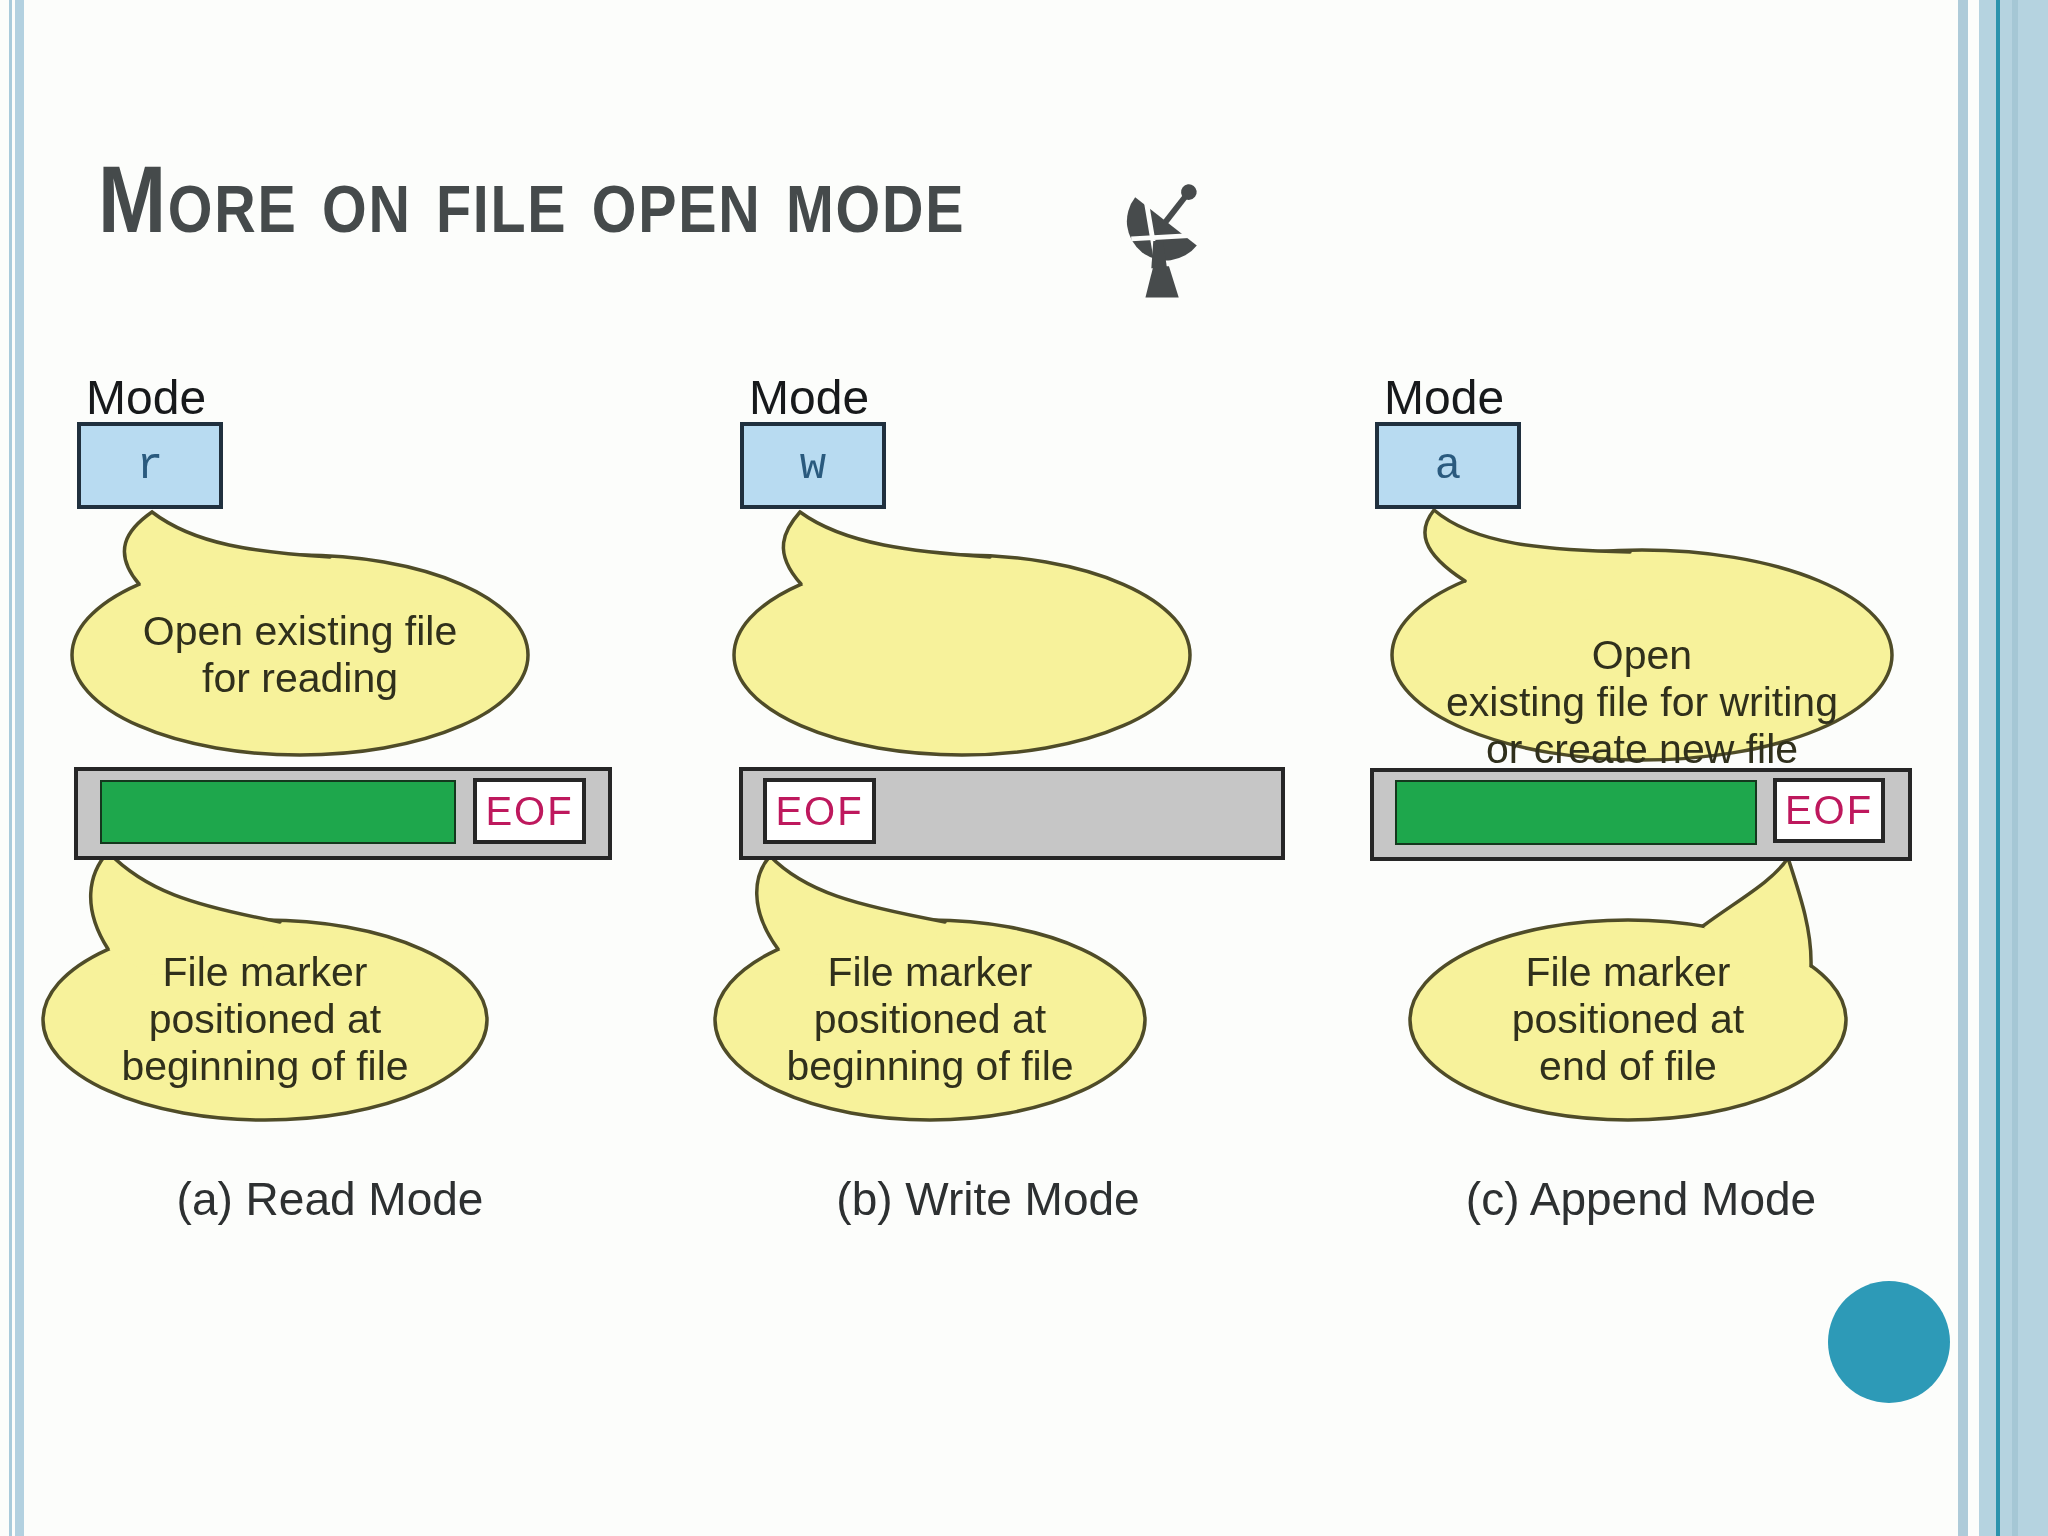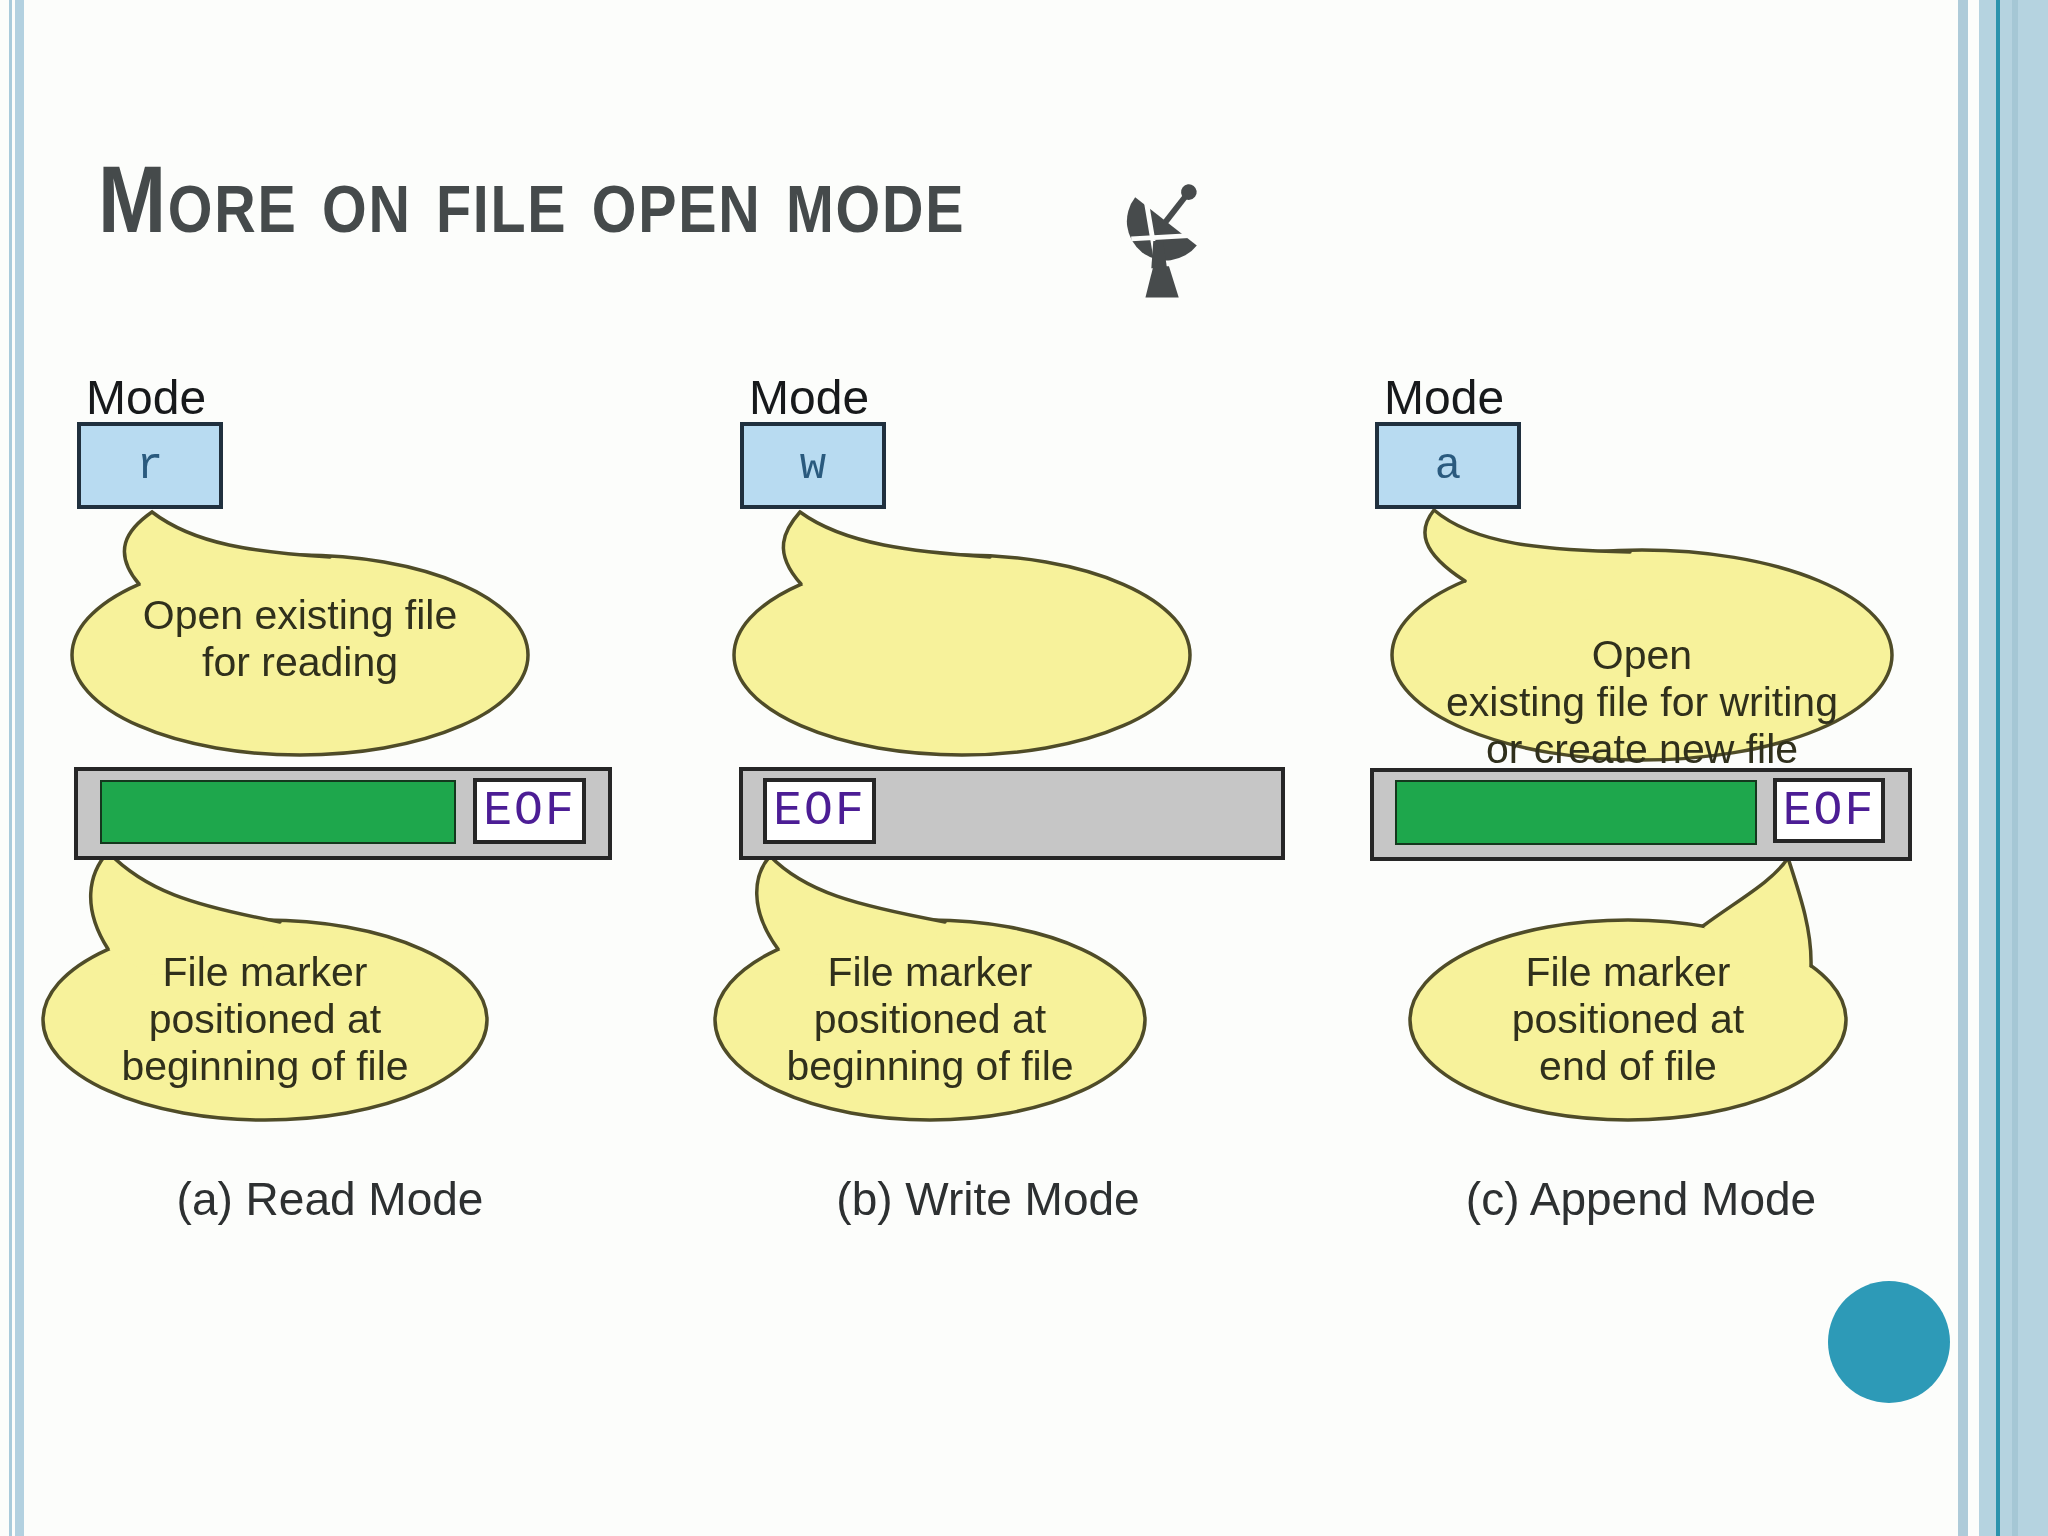--- a/index.html
+++ b/index.html
@@ -29,21 +29,21 @@
     background:#c6c6c6;border:4px solid #262626;
   }
   .greenseg{
     position:absolute;box-sizing:border-box;
     background:#1ea74c;border:2px solid #14381d;
   }
   .eofbox{
     position:absolute;box-sizing:border-box;background:#ffffff;border:4px solid #262626;
     display:flex;align-items:center;justify-content:center;
   }
-  .eoftext{font-family:Liberation Mono, monospace;font-size:48px;letter-spacing:2px;color:#4c1d95;}
+  .eoftext{font-family:Liberation Sans, sans-serif;font-size:40px;letter-spacing:2px;color:#be185d;}
   .bubble-text{
     position:absolute;text-align:center;white-space:pre-line;
     font-size:41px;line-height:1.15;color:#30301c;
   }
   .caption{
     position:absolute;text-align:center;font-size:46px;color:#2d3031;white-space:nowrap;
   }
   .accent-circle{
     position:absolute;left:1828px;top:1281px;width:122px;height:122px;
     border-radius:50%;background:#2d9ab7;
@@ -103,21 +103,21 @@
       <ellipse cx="1628" cy="1020" rx="218" ry="100"></ellipse>
       <path d="M1703,926 C1738,900 1772,882 1788,858 C1800,895 1812,930 1811,966 L1750,985 Z" stroke="none"></path>
       <path d="M1703,926 C1738,900 1772,882 1788,858 C1800,895 1812,930 1811,966" fill="none" stroke-linecap="round"></path>
     </g>
   </svg>
 
   <div class="mode-label" style="left:86px;top:370px;">Mode</div>
   <div class="mode-box" style="left:77px;top:422px;">
     <span class="mode-char">r</span>
   </div>
-  <div class="bubble-text" style="left:85px;top:592px;width:430px;">Open existing file
+  <div class="bubble-text" style="left:85px;top:608px;width:430px;">Open existing file
 for reading</div>
   <div class="filebar" style="left:74px;top:767px;width:538px;">
     <div class="greenseg" style="left:22px;top:9px;width:356px;height:64px;"></div>
     <div class="eofbox" style="left:395px;top:7px;width:113px;height:66px;">
       <span class="eoftext">EOF</span>
     </div>
   </div>
   <div class="bubble-text" style="left:65px;top:949px;width:400px;">File marker
 positioned at
 beginning of file</div>

